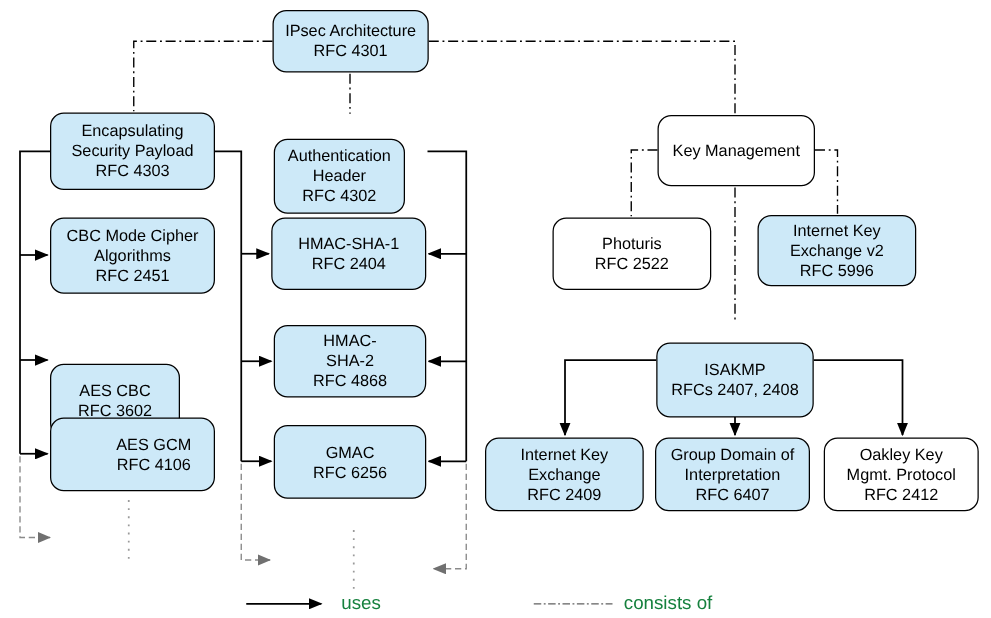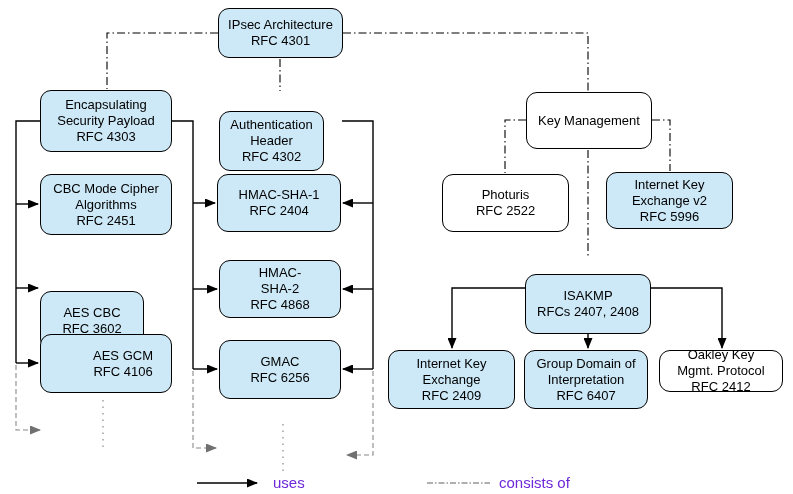--- a/index.html
+++ b/index.html
@@ -29,21 +29,21 @@
     font-size: 13px;
     line-height: 16px;
     color: #000000;
   }
   .node.blue  { background: #cde9f8; }
   .node.white { background: #ffffff; }
   .legend-label {
     position: absolute;
     font-size: 15px;
     line-height: 18px;
-    color: #6d28d9;
+    color: #15803d;
     white-space: nowrap;
   }
 </style>
 </head>
 <body>
 
 <div id="canvas">
 
   <svg id="connectors" viewBox="0 0 793 494" xmlns="http://www.w3.org/2000/svg">
     <defs>
@@ -134,20 +134,20 @@
   <div class="node blue" style="left:40px;  top:334px; width:132px; height:59px;padding-left:34px;">AES GCM
 RFC 4106</div>
   <div class="node blue" style="left:219px; top:340px; width:122px; height:59px;">GMAC
 RFC 6256</div>
   <div class="node blue" style="left:388px; top:350px; width:127px; height:59px;">Internet Key
 Exchange
 RFC 2409</div>
   <div class="node blue" style="left:524px; top:350px; width:124px; height:59px;">Group Domain of
 Interpretation
 RFC 6407</div>
-  <div class="node white" style="left:659px; top:350px; width:124px; height:42px;">Oakley Key
+  <div class="node white" style="left:659px; top:350px; width:124px; height:59px;">Oakley Key
 Mgmt. Protocol
 RFC 2412</div>
 
   <div class="legend-label" style="left:273px; top:474px;">uses</div>
   <div class="legend-label" style="left:499px; top:474px;">consists of</div>
 
 </div>
 
 </body></html>

